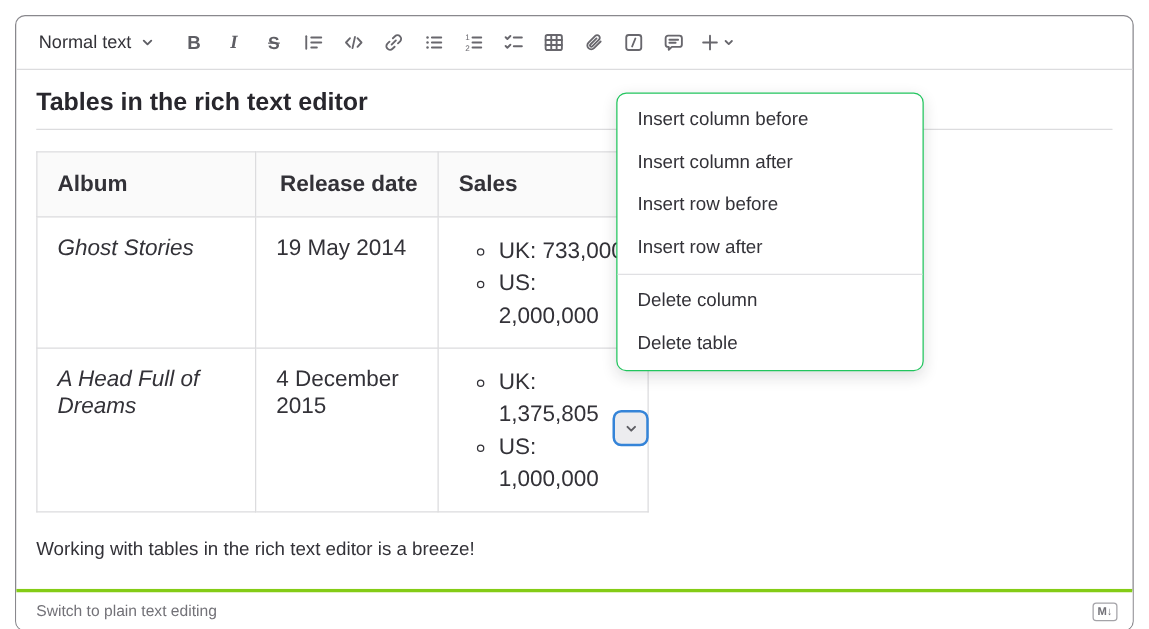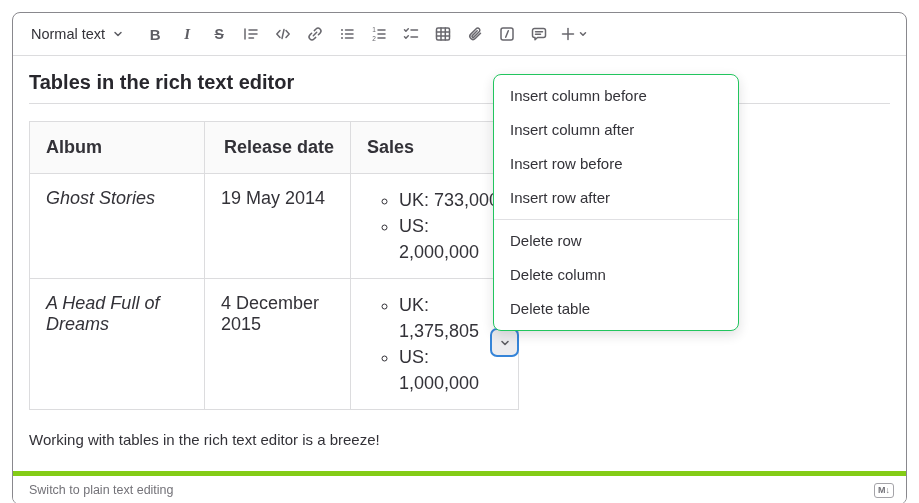--- a/index.html
+++ b/index.html
@@ -39,21 +39,21 @@
   .col-date  { width: 146px; text-align: right; }
   .col-sales { width: 168px; margin-left: 16px; }
   td.album { font-style: italic; }
   td.sales { padding: 13px 8px 13px 0; }
   td.sales ul { margin: 0; padding-left: 48px; list-style: circle; }
   td.sales li { line-height: 26px; }
   .content p { margin-top: 20px; font-size: 15px; line-height: 20px; color: #333238; }
   
   .footer {
     position: absolute; left: 0; right: 0; bottom: 0; height: 33px;
-    border-top: 5px solid #84cc16; border-radius: 0 0 7px 7px;
+    border-top: 3px solid #84cc16; border-radius: 0 0 7px 7px;
     display: flex; align-items: center; justify-content: space-between; padding: 0 12px 0 16px;
     background: #fff;
   }
   .switch-link {
     background: none; border: none; font-family: "Liberation Sans", sans-serif;
     font-size: 12.5px; color: #737278; cursor: pointer;
   }
   .md-badge {
     font-size: 9px; font-weight: 600; color: #737278; border: 1px solid #a4a3a8;
     border-radius: 3px; padding: 1px 3px; line-height: 11px;
@@ -227,21 +227,20 @@
     <button class="switch-link">Switch to plain text editing</button>
     <span class="md-badge">M↓</span>
   </div>
 
   <div class="menu">
     <div class="menu-item">Insert column before</div>
     <div class="menu-item">Insert column after</div>
     <div class="menu-item">Insert row before</div>
     <div class="menu-item">Insert row after</div>
     <div class="menu-divider"></div>
-    <div class="menu-item">Delete row</div>
     <div class="menu-item">Delete column</div>
     <div class="menu-item">Delete table</div>
   </div>
 
   <button class="cell-chevron">
     <svg width="12" height="12" viewBox="0 0 12 12">
         <polyline points="3,4.5 6,7.5 9,4.5"></polyline>
       </svg>
   </button>
 

